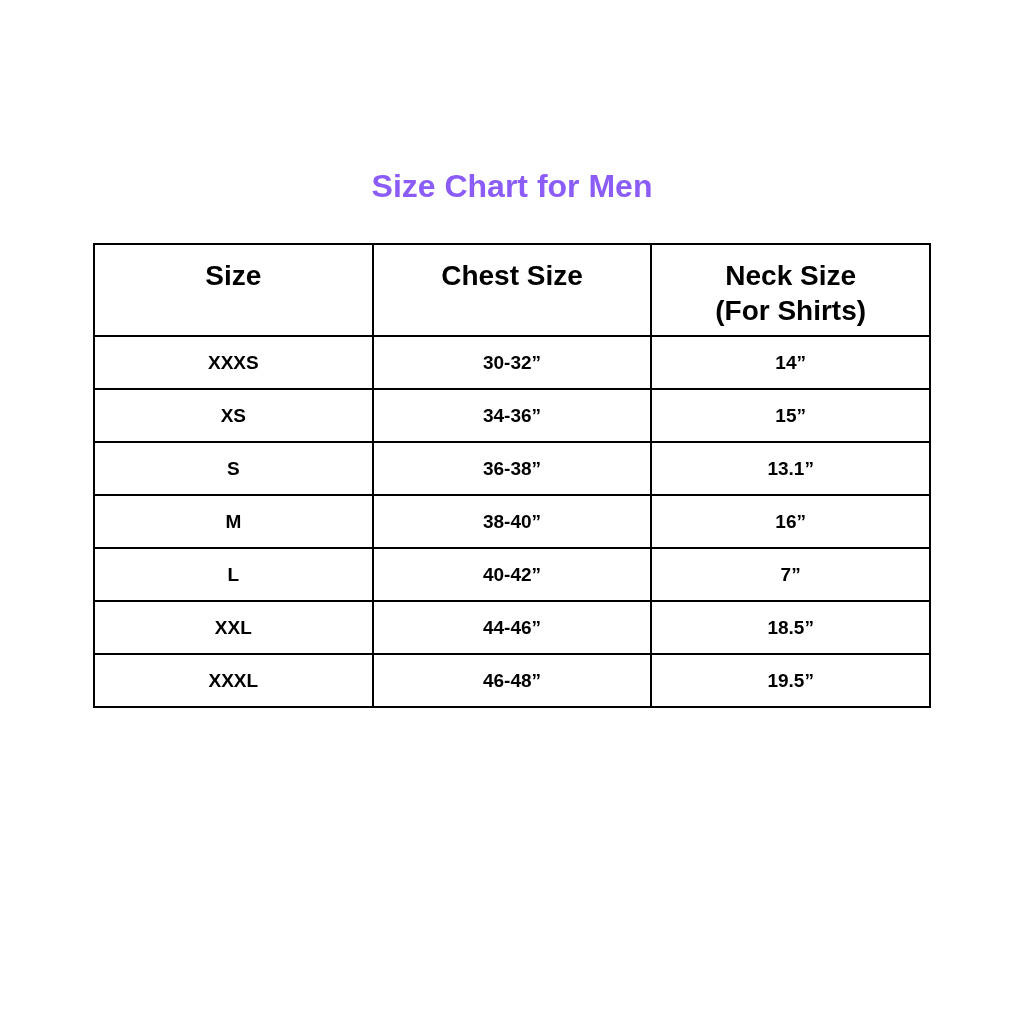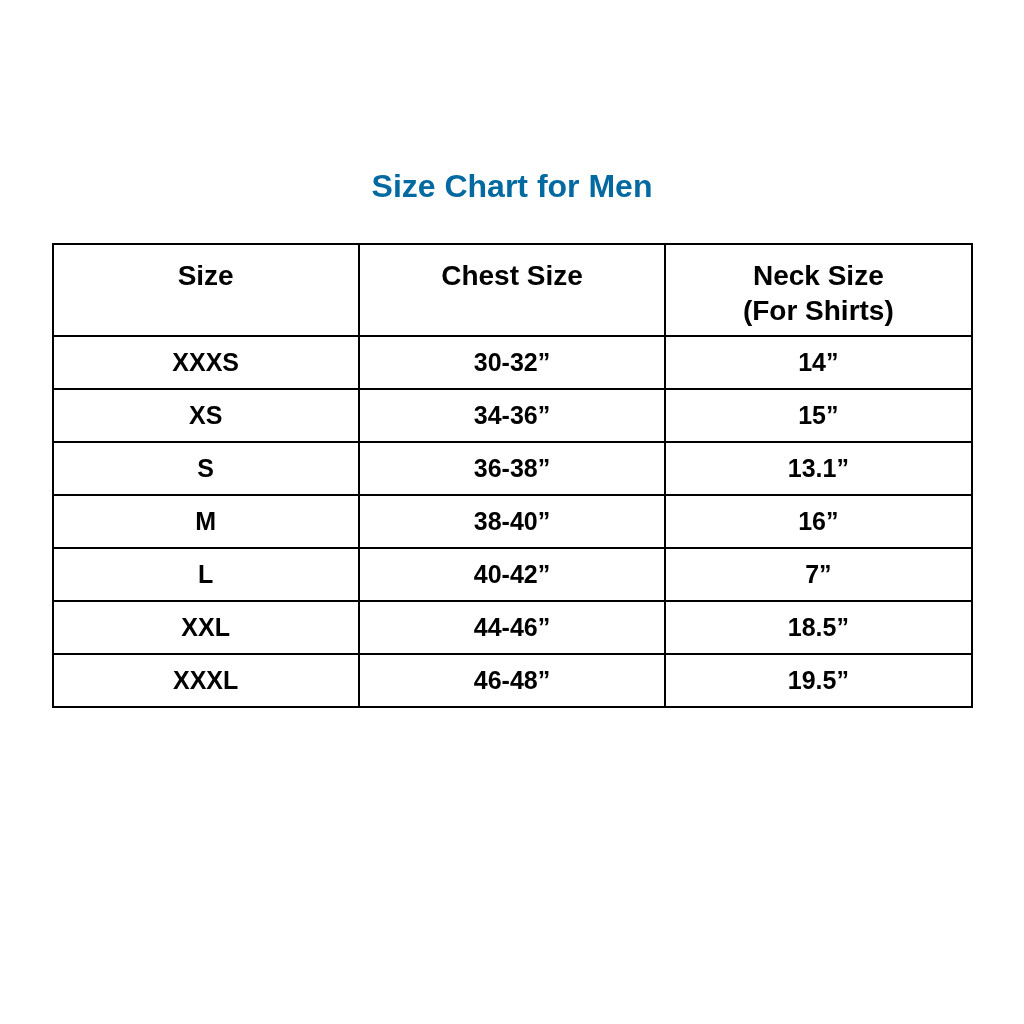--- a/index.html
+++ b/index.html
@@ -20,26 +20,26 @@
     background: #ffffff;
     overflow: hidden;
   }
   .title {
     margin: 0;
     padding-top: 169px;
     text-align: center;
     font-size: 32px;
     line-height: 34px;
     font-weight: bold;
-    color: #0369a1;
+    color: #8b5cf6;
   }
   table.size-table {
     border-collapse: collapse;
     table-layout: fixed;
-    width: 921px;
+    width: 838px;
     margin: 40px auto 0 auto;
   }
   table.size-table th,
   table.size-table td {
     border: 2px solid #000000;
     text-align: center;
     font-weight: bold;
     color: #000000;
     background: #ffffff;
     padding: 0;
@@ -49,21 +49,21 @@
     font-size: 28px;
     line-height: 35px;
     vertical-align: top;
     padding-top: 13px;
   }
   table.size-table th .hline {
     display: block;
   }
   table.size-table td {
     height: 53px;
-    font-size: 25px;
+    font-size: 19px;
     vertical-align: middle;
   }
 </style>
 </head>
 <body>
 
 <div class="page">
 
   <h1 class="title">Size Chart for Men</h1>
 

